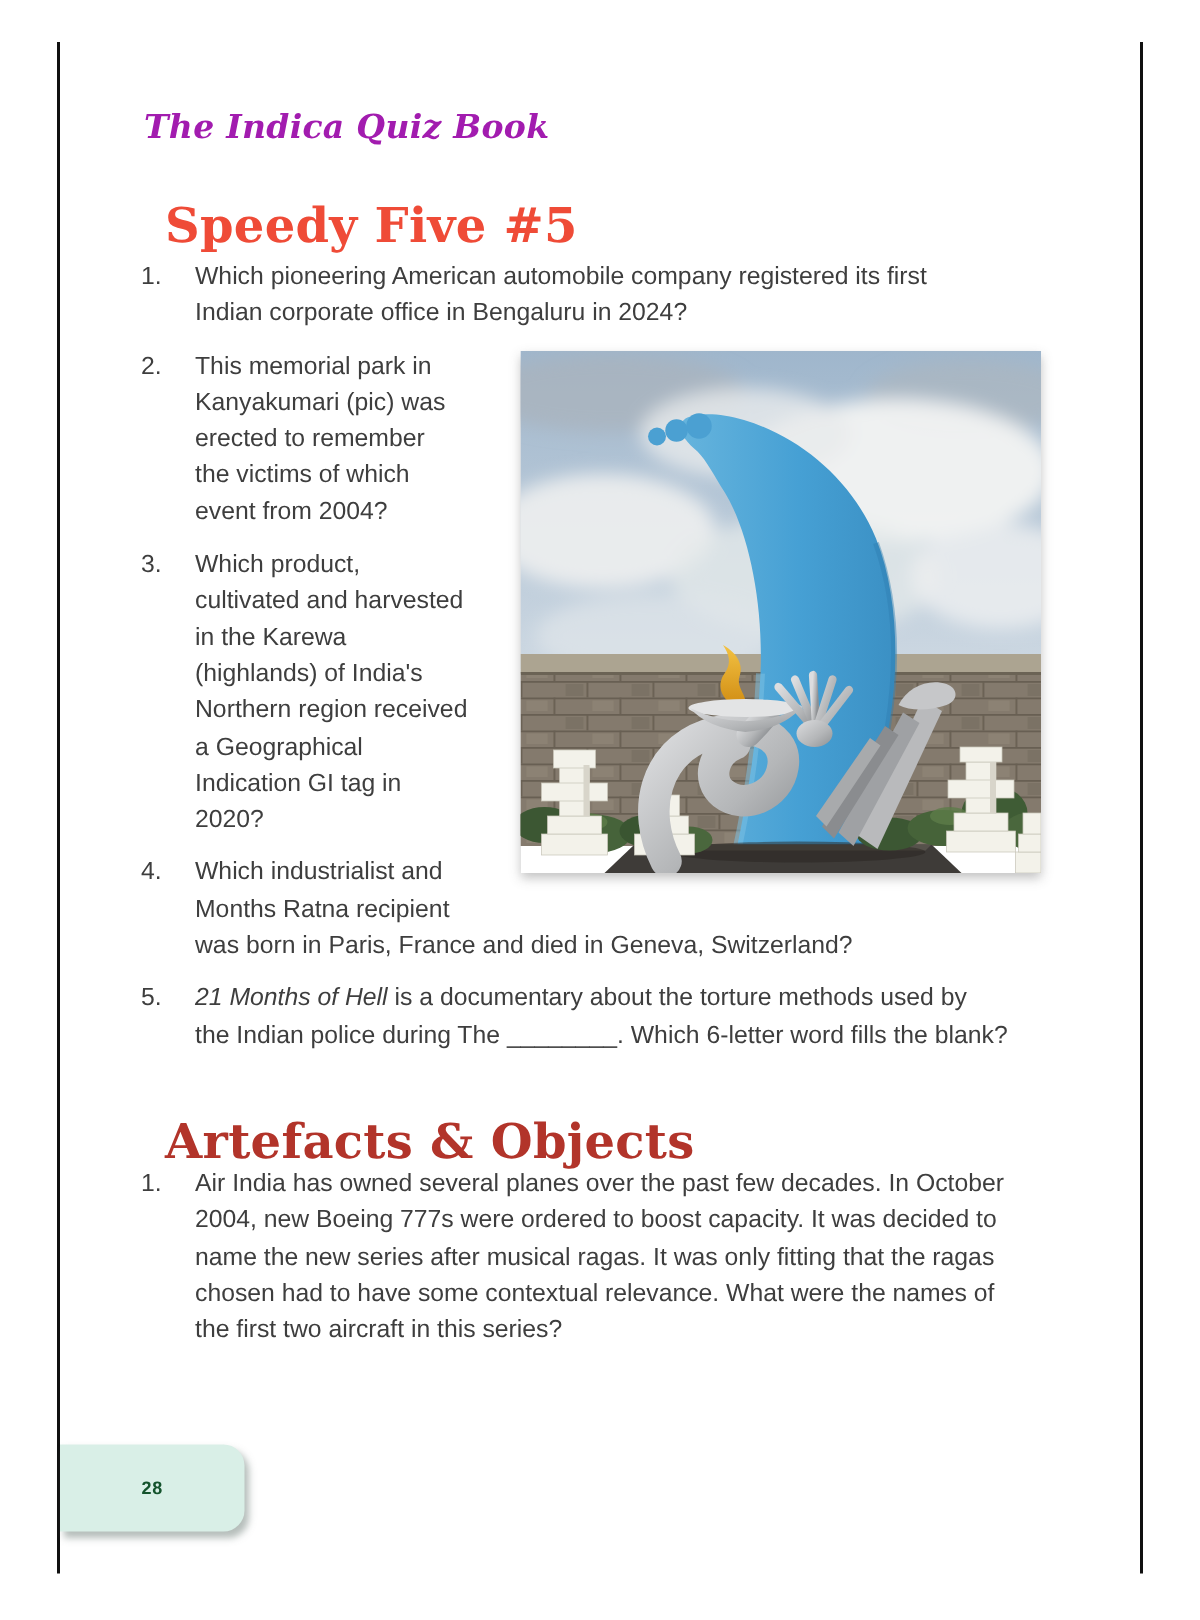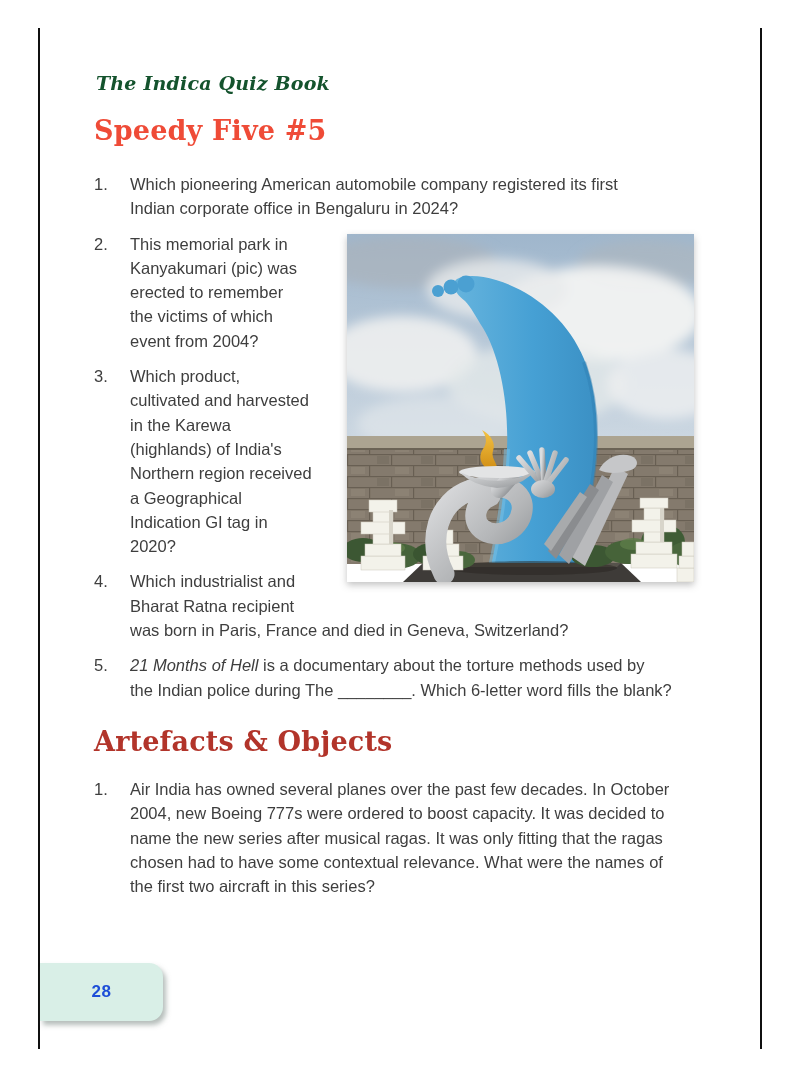--- a/index.html
+++ b/index.html
@@ -17,29 +17,29 @@
   
   .edge { position: absolute; top: 28px; height: 1021px; width: 2px; background: #101010; }
   .edge-left  { left: 38px; }
   .edge-right { left: 760px; }
 
   
   .book-header {
     position: absolute; left: 96px; top: 72px;
     font-family: "DejaVu Serif", serif;
     font-style: italic; font-weight: 600;
-    font-size: 19px; letter-spacing: .2px;
-    color: #14532d;
+    font-size: 22px; letter-spacing: .2px;
+    color: #a21caf;
   }
 
   
   .h1 {
-    position: absolute; left: 94px; margin: 0;
+    position: absolute; left: 94px; margin: 16px;
     font-family: "DejaVu Serif", serif;
-    font-weight: 700; font-size: 27px; letter-spacing: .2px;
+    font-weight: 700; font-size: 32px; letter-spacing: .2px;
     line-height: 1.2;
   }
   #h1-speedy    { top: 115px; color: #ef4b37; }
   #h2-artefacts { top: 726px; color: #b2342a; text-align: center; }
 
   
   .qlist { position: absolute; left: 94px; width: 620px; list-style: none; margin: 0; padding: 0; }
   #qlist-1 { top: 172px; }
   #qlist-2 { top: 777px; }
   .qitem { display: flex; margin-bottom: 11px; font-size: 16.5px; line-height: 24.3px; }
@@ -57,21 +57,21 @@
 
   
   .badge {
     position: absolute; left: 40px; top: 963px;
     width: 123px; height: 58px;
     background: #d9efe7;
     border-radius: 0 14px 14px 0;
     box-shadow: 3px 4px 5px rgba(110,125,120,.5);
     display: flex; align-items: center; justify-content: center;
   }
-  .badge span { font-weight: bold; font-size: 17px; color: #1d4ed8; letter-spacing: .5px; }
+  .badge span { font-weight: bold; font-size: 12px; color: #14532d; letter-spacing: .5px; }
 </style>
 </head>
 <body>
 
 <div>
 
   <div class="edge edge-left"></div>
   <div class="edge edge-right"></div>
 
   <div class="book-header">The Indica Quiz Book</div>
@@ -99,21 +99,21 @@
 in the Karewa
 (highlands) of India's
 Northern region received
 a Geographical
 Indication GI tag in
 2020?</span>
     </li>
     <li class="qitem">
       <span class="qnum">4.</span>
       <span class="qtext">Which industrialist and
-Bharat Ratna recipient
+Months Ratna recipient
 was born in Paris, France and died in Geneva, Switzerland?</span>
     </li>
     <li class="qitem">
       <span class="qnum">5.</span>
       <span class="qtext"><em>21 Months of Hell</em><span> is a documentary about the torture methods used by
 the Indian police during The ________. Which 6-letter word fills the blank?</span></span>
     </li>
   </ol>
 
   <div class="photo">

